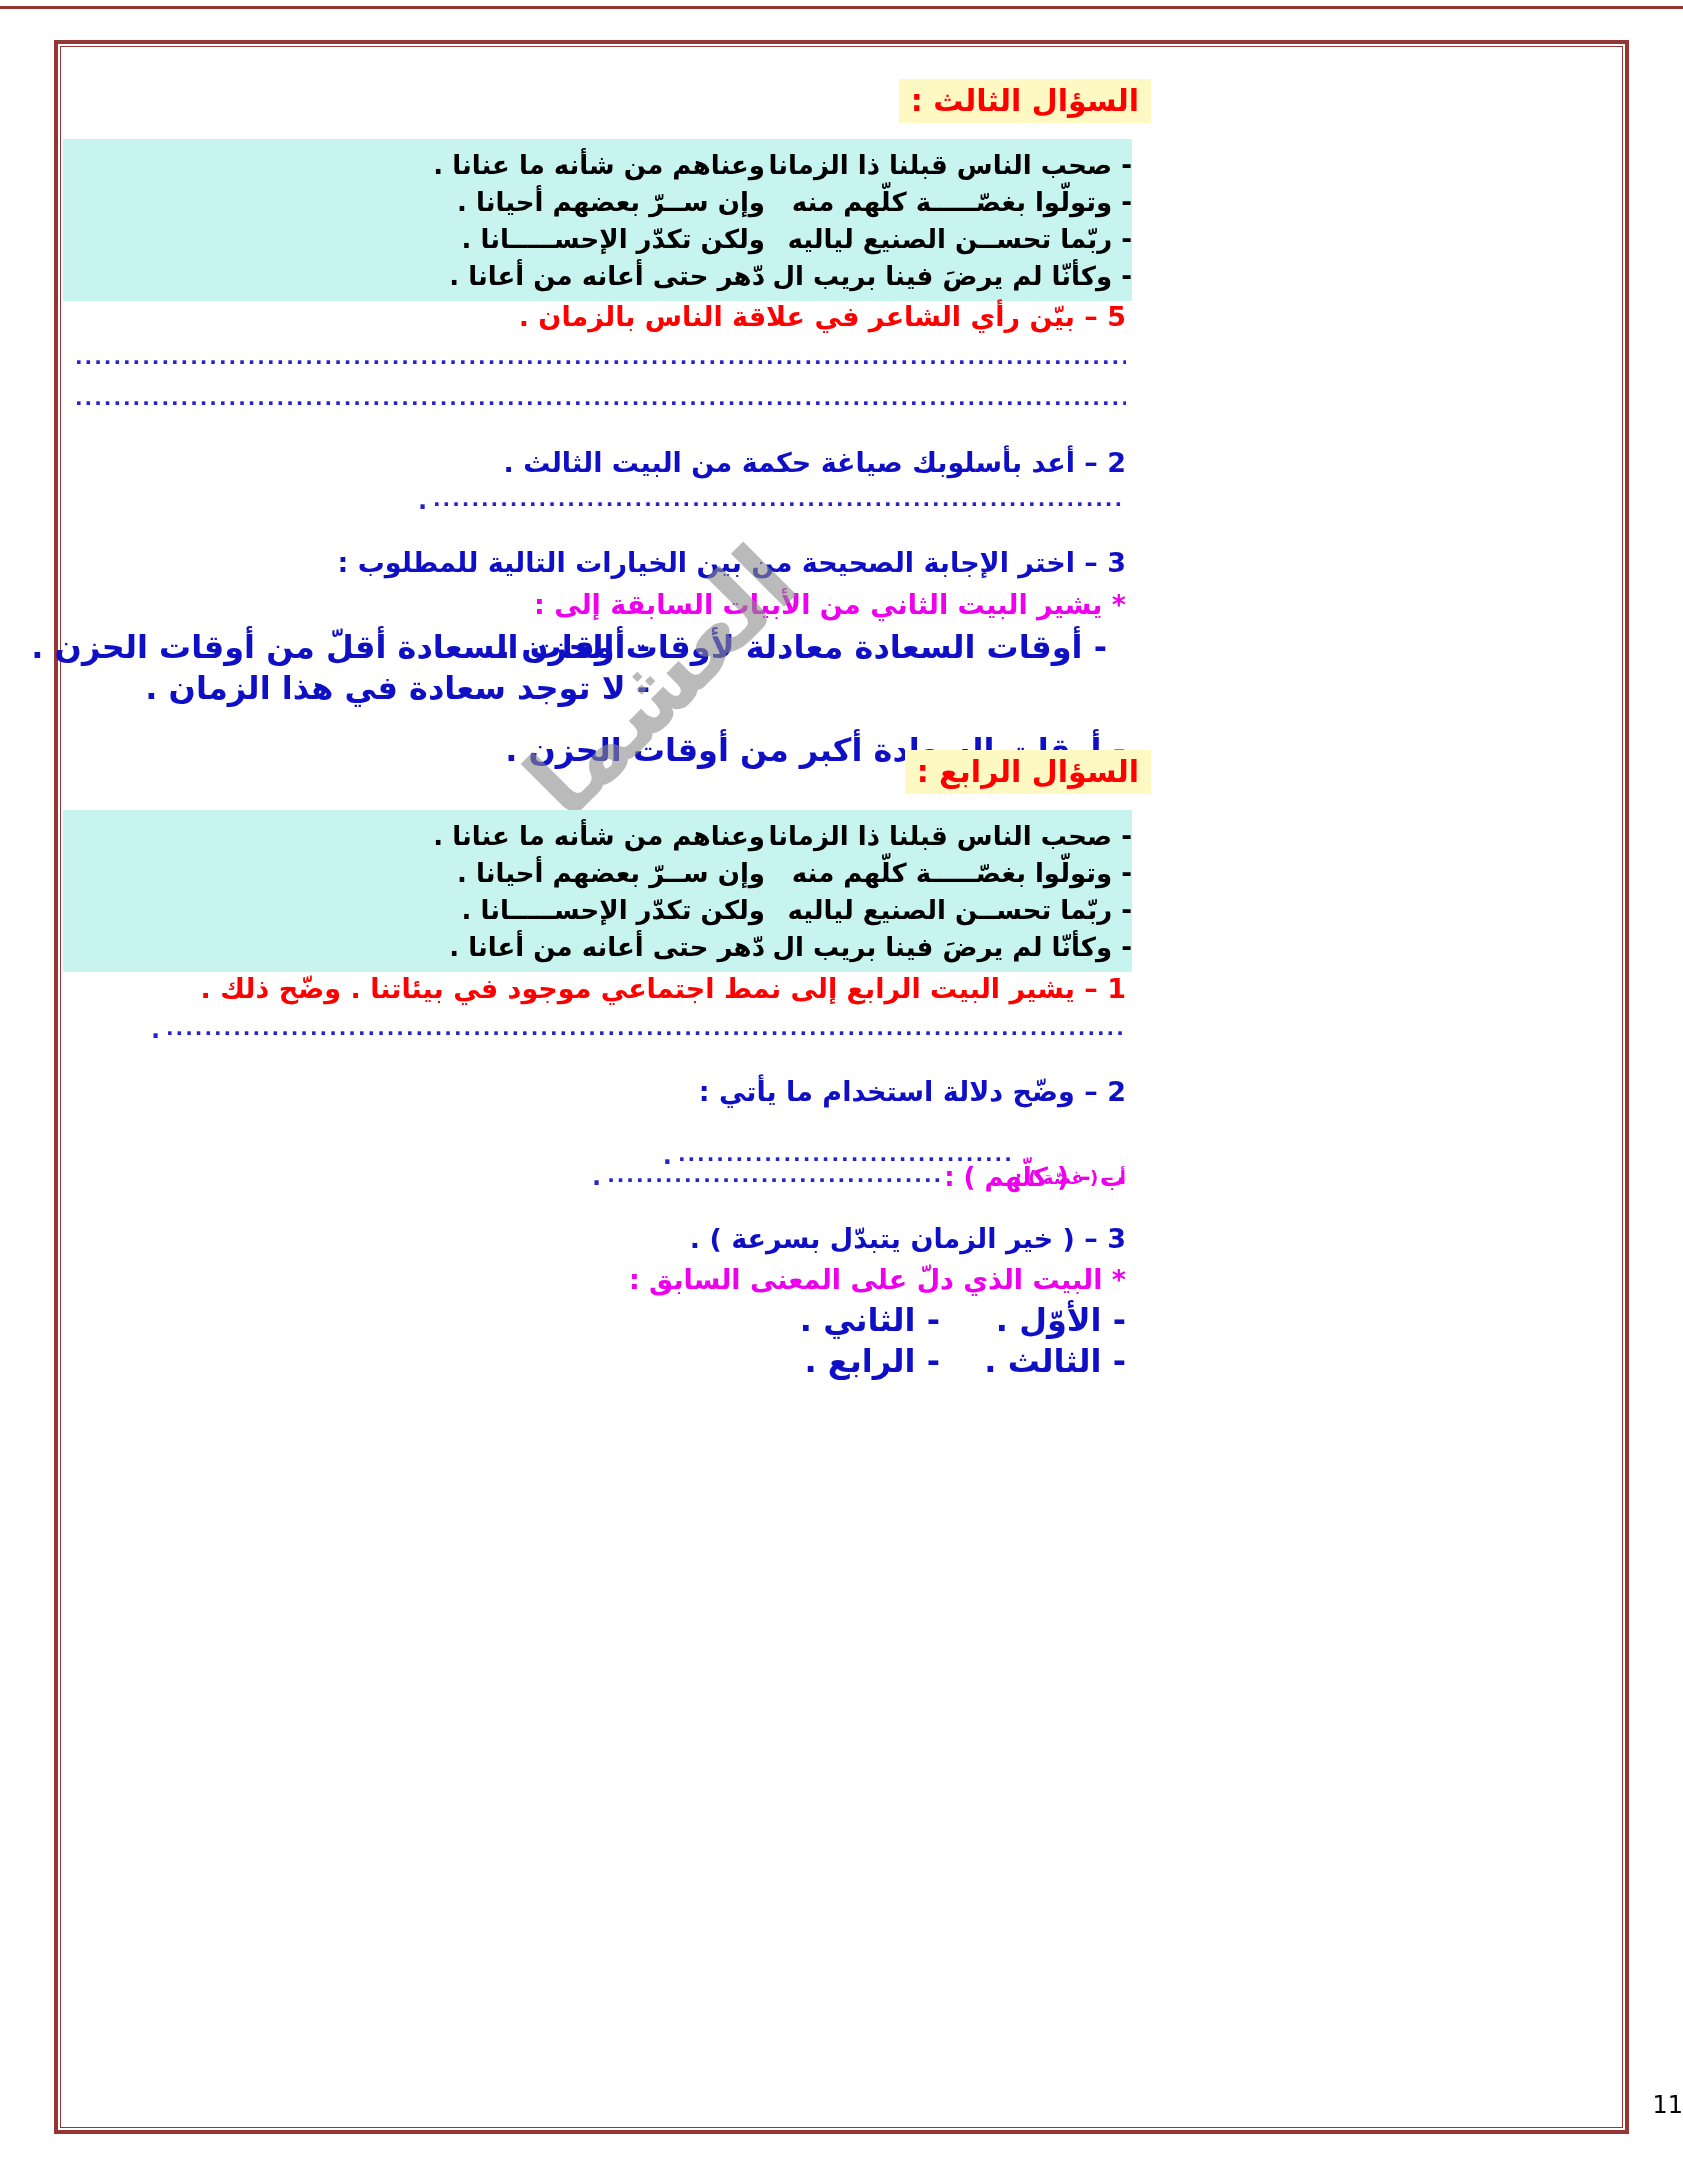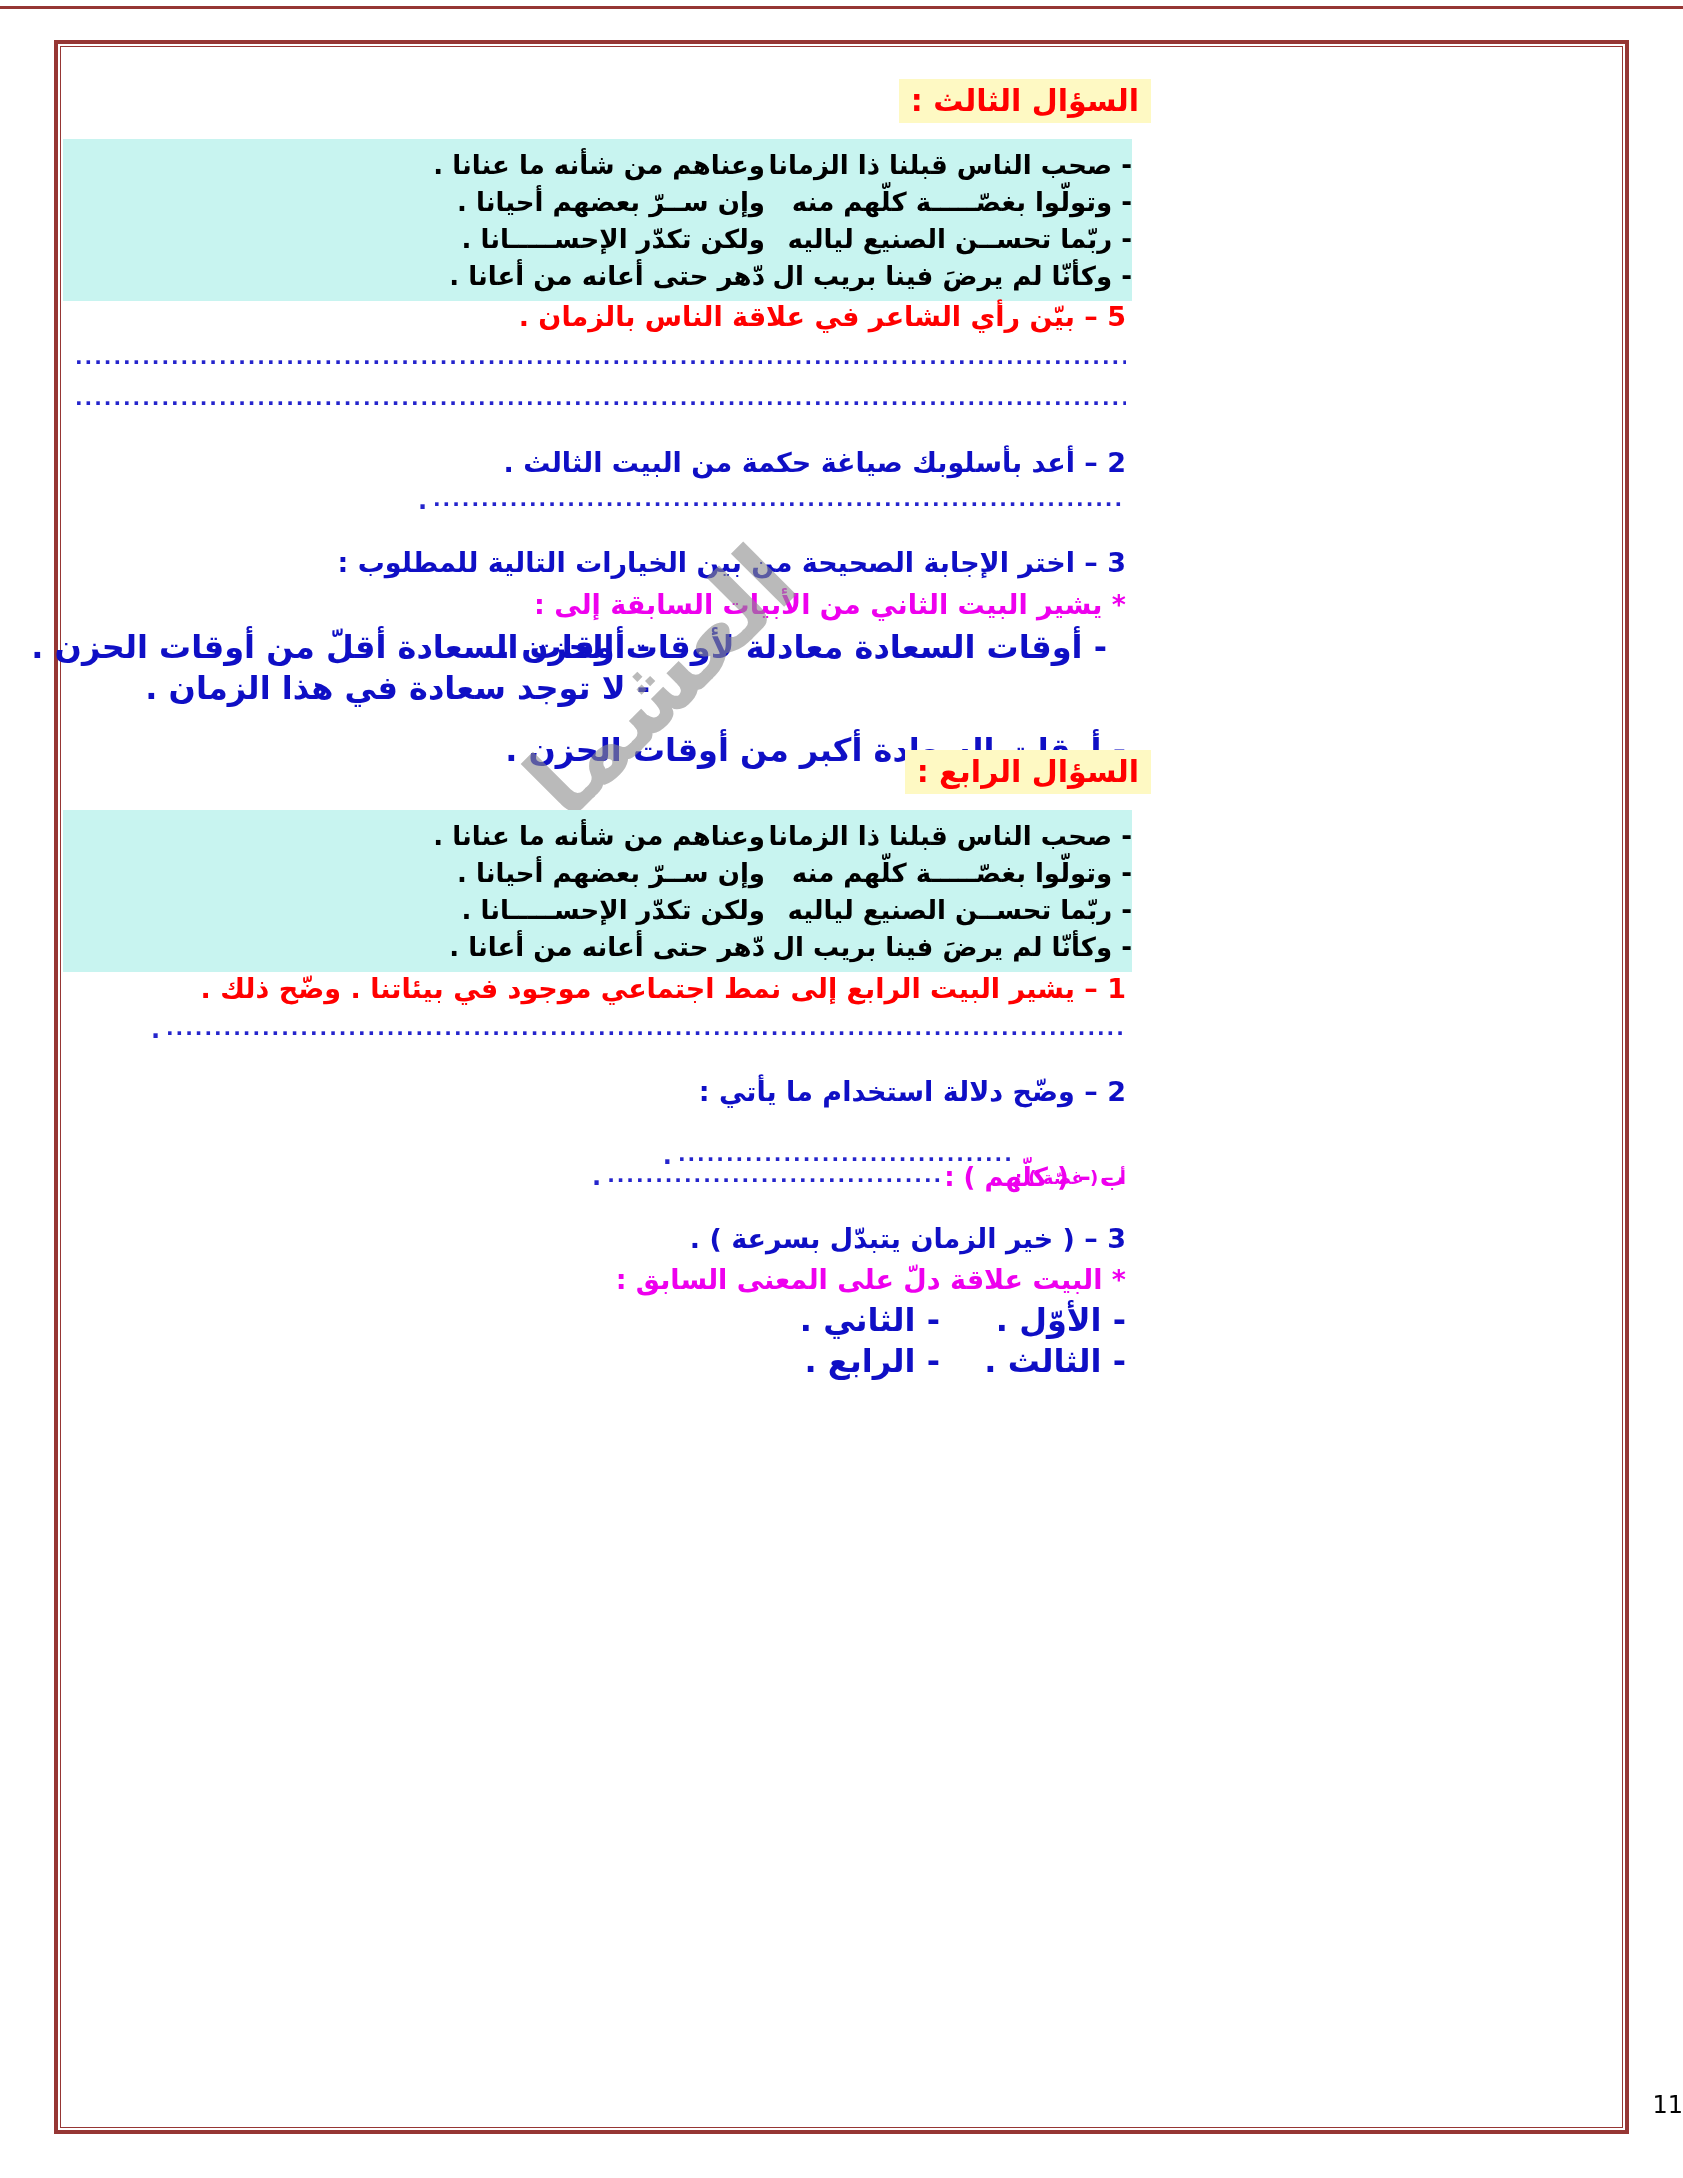--- a/index.html
+++ b/index.html
@@ -131,21 +131,21 @@
   <span class="dots" style="width:337px;">................................................................................................................................................................................................</span>
   <span class="period">.</span>
 </div>
 <div class="abs dots-row" style="top:1160px;right:557px;">
   <span class="qtext magenta" style="font-size:26px;">ب – ( كلّهم ) : </span>
   <span class="dots" style="width:337px;">................................................................................................................................................................................................</span>
   <span class="period">.</span>
 </div>
 
 <div class="abs qtext blue" style="top:1222px;right:557px;">3 – ( خير الزمان يتبدّل بسرعة ) .</div>
-<div class="abs qtext magenta" style="top:1263px;right:557px;">* البيت علاقة دلّ على المعنى السابق :</div>
+<div class="abs qtext magenta" style="top:1263px;right:557px;">* البيت الذي دلّ على المعنى السابق :</div>
 
 <div class="abs opt blue" style="top:1301px;right:557px;">- الأوّل .</div>
 <div class="abs opt blue" style="top:1301px;right:743px;margin-left:11px;">- الثاني .</div>
 <div class="abs opt blue" style="top:1342px;right:557px;">- الثالث .</div>
 <div class="abs opt blue" style="top:1342px;right:743px;">- الرابع .</div>
 
 <div class="abs page-num">11</div>
 
 
 </body></html>

